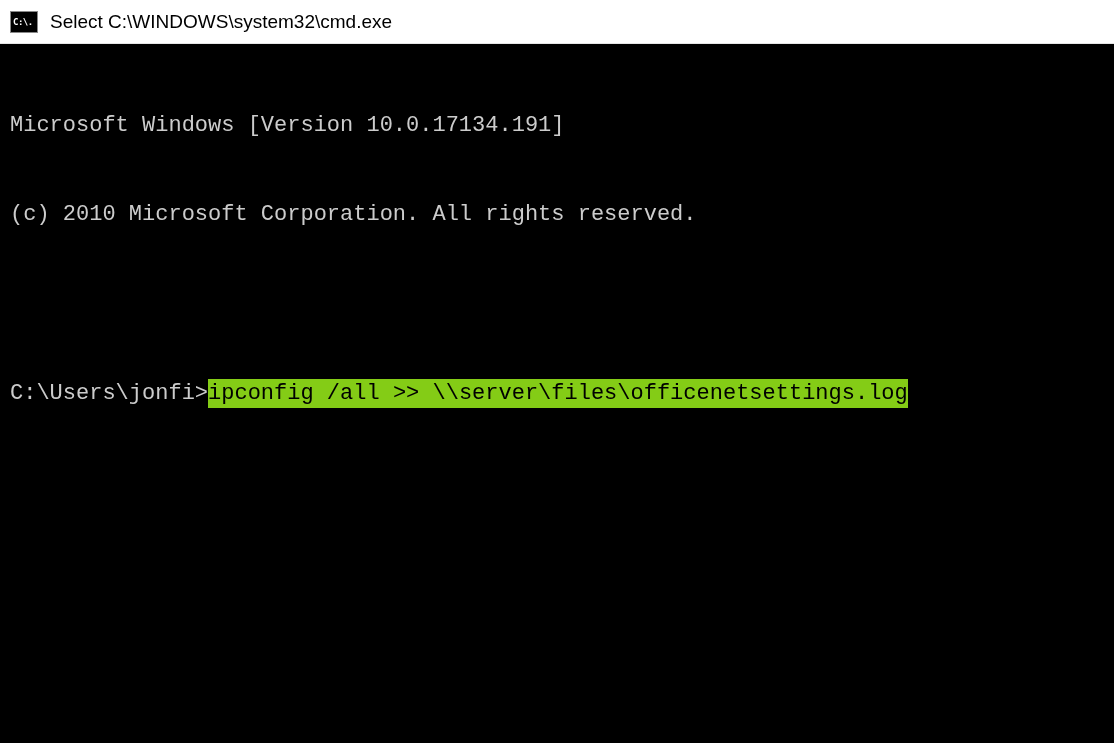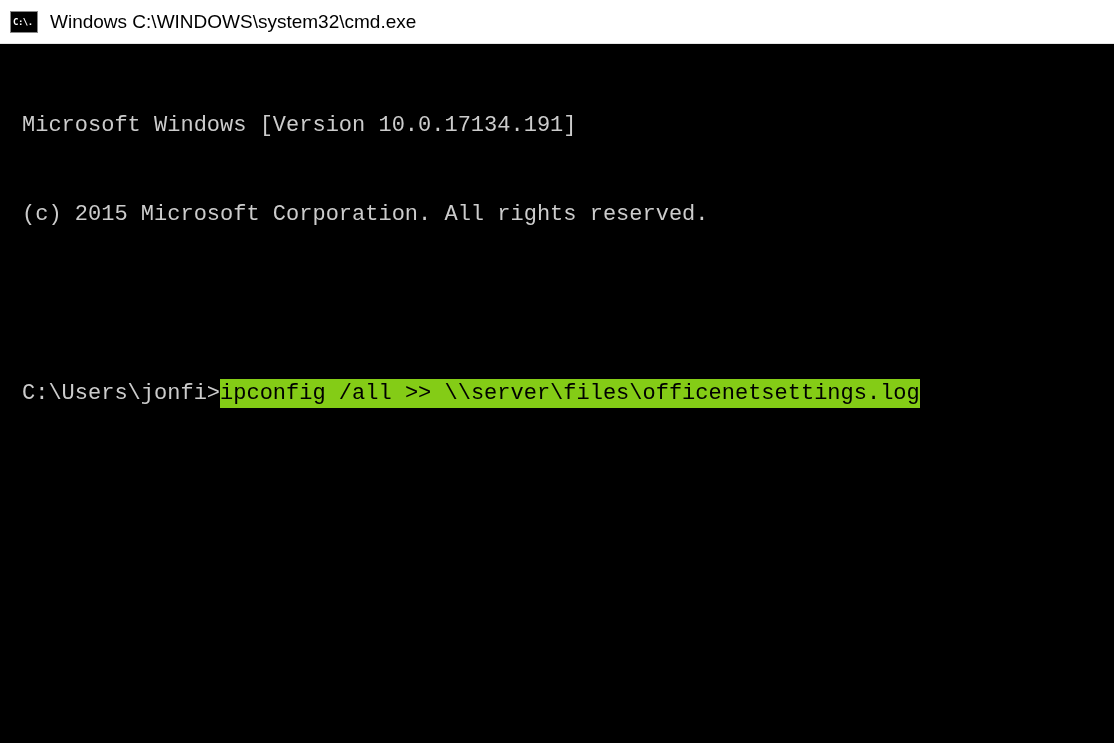--- a/index.html
+++ b/index.html
@@ -48,21 +48,21 @@
       letter-spacing: -0.5px;
     }
     .titlebar-text {
       font-size: 19px;
       color: #000000;
       font-weight: 400;
     }
     .terminal {
       flex: 1;
       background: #000000;
-      padding: 8px 22px;
+      padding: 8px 10px;
       font-family: Consolas, "Courier New", monospace;
       font-size: 22px;
       line-height: 1.35;
       color: #cccccc;
       overflow: hidden;
       white-space: pre;
     }
     .terminal-line {
       display: block;
     }
@@ -84,21 +84,21 @@
     }
   </style>
 </head>
 <body>
 
 <div class="window">
   <div class="titlebar">
     <div class="titlebar-icon">
       <span class="titlebar-icon-text">C:\.</span>
     </div>
-    <span class="titlebar-text">Windows C:\WINDOWS\system32\cmd.exe</span>
+    <span class="titlebar-text">Select C:\WINDOWS\system32\cmd.exe</span>
   </div>
   <div class="terminal">
     <span class="terminal-line">Microsoft Windows [Version 10.0.17134.191]</span>
-    <span class="terminal-line">(c) 2015 Microsoft Corporation. All rights reserved.</span>
+    <span class="terminal-line">(c) 2010 Microsoft Corporation. All rights reserved.</span>
     <span class="terminal-blank"></span>
     <span class="prompt-line"><span class="prompt-text">C:\Users\jonfi&gt;</span><span class="highlighted-command">ipconfig /all &gt;&gt; \\server\files\officenetsettings.log</span></span>
   </div>
 </div>
 
 </body></html>

